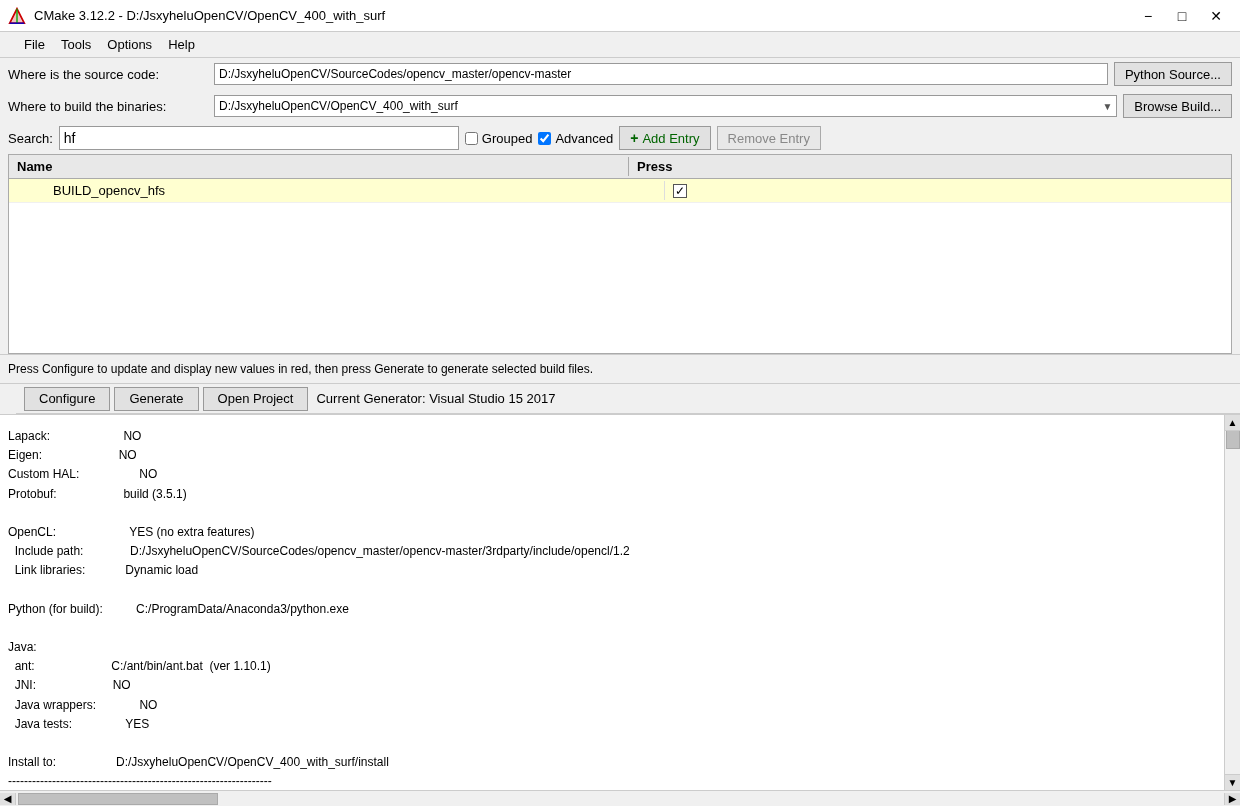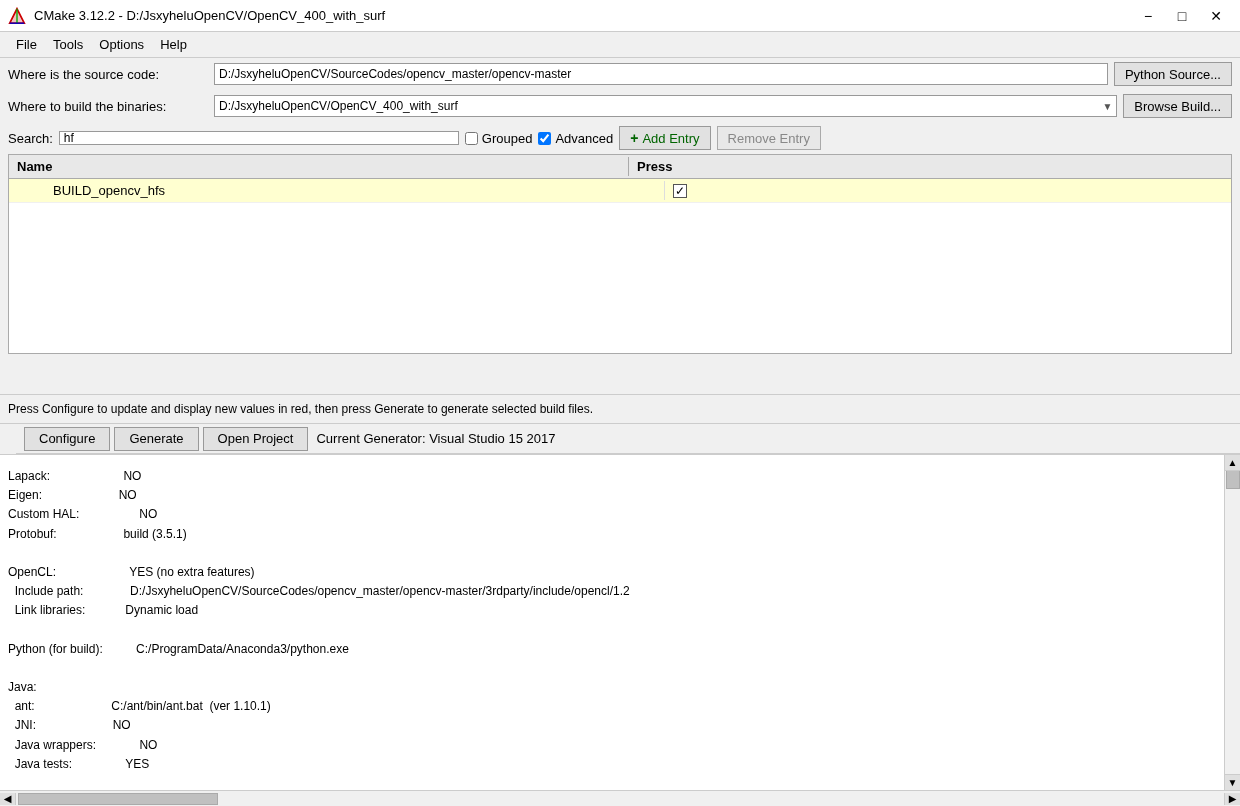--- a/index.html
+++ b/index.html
@@ -47,21 +47,21 @@
       display: flex;
       align-items: center;
       justify-content: center;
     }
 
     
     .menu-bar {
       background: #f0f0f0;
       display: flex;
       align-items: center;
-      padding: 2px 8px;
+      padding: 2px 16px;
       height: 26px;
       flex-shrink: 0;
       border-bottom: 1px solid #ccc;
     }
     .menu-item {
       padding: 2px 8px;
       cursor: pointer;
       font-size: 13px;
     }
 
@@ -129,24 +129,24 @@
       padding: 4px 8px;
       gap: 6px;
       height: 32px;
       flex-shrink: 0;
     }
     .search-label {
       font-size: 13px;
     }
     .search-input {
       width: 400px;
-      height: 14px;
+      height: 24px;
       border: 1px solid #999;
       padding: 1px 4px;
-      font-size: 12px;
+      font-size: 14px;
       background: white;
     }
     .checkbox-group {
       display: flex;
       align-items: center;
       gap: 4px;
       font-size: 13px;
     }
     .add-entry-btn {
       height: 24px;
@@ -238,21 +238,20 @@
     .status-bar {
       flex-shrink: 0;
       background: #f0f0f0;
       border-top: 1px solid #ccc;
       border-bottom: 1px solid #ccc;
       padding: 4px 8px;
       font-size: 12px;
       height: 30px;
       display: flex;
       align-items: center;
-      margin-top: 40px;
     }
 
     
     .bottom-toolbar {
       display: flex;
       align-items: center;
       padding: 3px 8px;
       gap: 4px;
       height: 30px;
       flex-shrink: 0;

